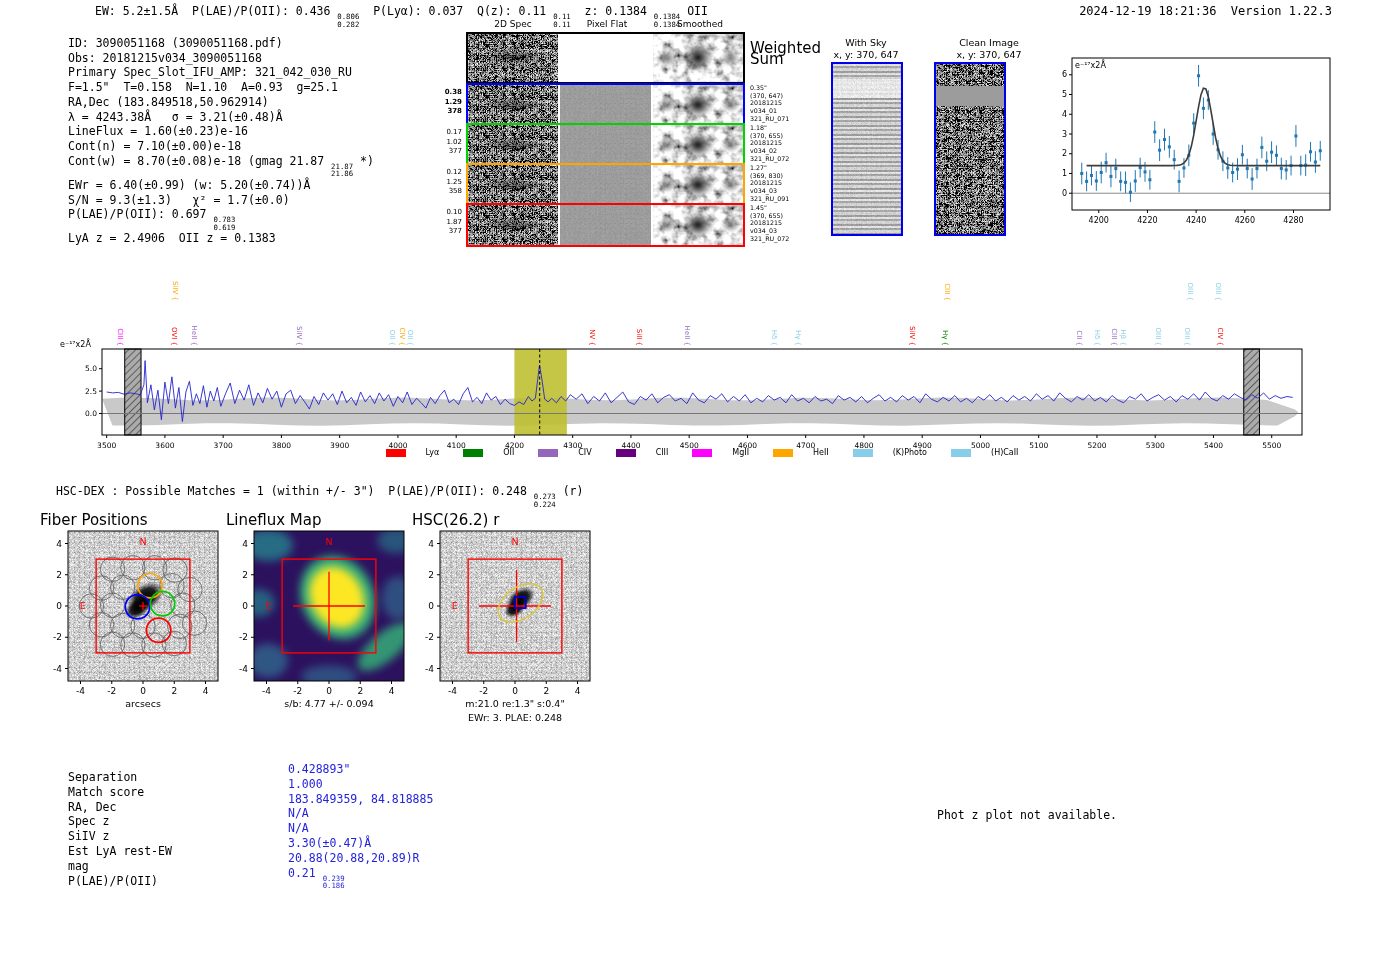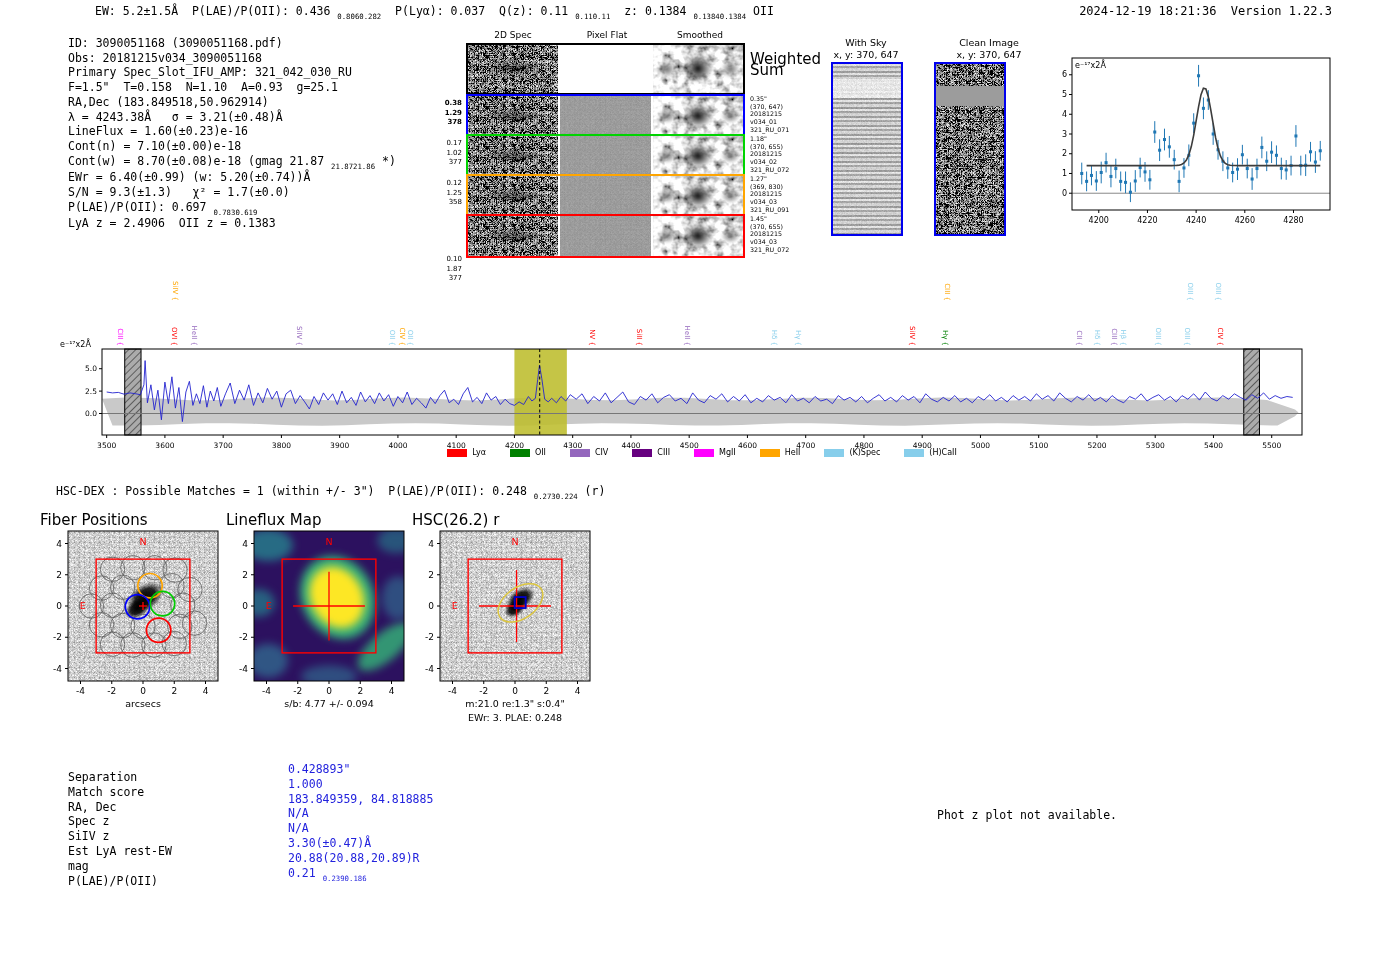--- a/index.html
+++ b/index.html
@@ -2,24 +2,24 @@
 <html><head>
 <meta charset="utf-8">
 <style>
   html,body{margin:0;padding:0}
   body{width:1400px;height:953px;position:relative;background:#fff;overflow:hidden;
        font-family:"DejaVu Sans",sans-serif;color:#000}
   .abs{position:absolute}
   .mono{font-family:"DejaVu Sans Mono",monospace}
   #hdr-left{left:95px;top:4px;font-size:11.5px;white-space:pre}
   #hdr-right{right:68px;top:4px;font-size:12px;white-space:pre}
-  .stack{display:inline-flex;flex-direction:row;font-size:7.3px;line-height:7.6px;
+  .stack{display:inline-flex;flex-direction:column;font-size:7.3px;line-height:7.6px;
          vertical-align:-0.55em;text-align:left}
   #info-block{left:68px;top:36px;font-size:11.5px;line-height:14.7px;white-space:pre}
-  #spec2d{left:466px;top:43px;width:283px;height:211px}
+  #spec2d{left:466px;top:32px;width:283px;height:211px}
   .s2hdr{position:absolute;top:-13px;font-size:9px;text-align:center;width:94px}
   .s2row{position:absolute;left:0;width:275px;display:flex;gap:2px;background:#fff;border:2px solid #000}
   .s2cell{position:relative;flex:1;overflow:hidden;background:#fff}
   .s2cell svg{display:block}
   .streak{position:absolute;left:12%;right:12%;top:34%;height:30%;
           background:radial-gradient(ellipse at 50% 50%,rgba(0,0,0,.55),rgba(0,0,0,0) 70%);filter:blur(2px)}
   .blob{position:absolute;left:31%;top:14%;width:38%;height:70%;
         background:radial-gradient(ellipse at 50% 50%,rgba(0,0,0,.95),rgba(0,0,0,0) 62%);filter:blur(1px)}
   .blob2{position:absolute;width:24%;height:40%;top:30%;
         background:radial-gradient(ellipse at 50% 50%,rgba(0,0,0,.55),rgba(0,0,0,0) 65%);filter:blur(1px)}
@@ -27,21 +27,21 @@
   .s2right{position:absolute;left:284px;width:64px;font-size:6.3px;line-height:7.7px}
   .ws{position:absolute;left:284px;width:64px;font-size:15px;line-height:10.5px}
   .skytitle{position:absolute;width:120px;text-align:center;font-size:9.5px;line-height:11.5px}
   .skypanel{position:absolute;border:2px solid #0000ee;overflow:hidden;background:#bbb}
   .stripes{position:absolute;inset:0;
     background:repeating-linear-gradient(180deg,#ececec 0 2px,#8f8f8f 2px 4px,#d6d6d6 4px 7px,#828282 7px 9px)}
   .lightband{position:absolute;left:0;right:0;top:9%;height:11%;background:rgba(255,255,255,.85)}
   .grayband{position:absolute;left:0;right:0;top:13%;height:12%;background:#9c9c9c}
   .noisefill{position:absolute;inset:0}
   #spec-legend{left:102px;top:448px;width:1200px;display:flex;justify-content:center;gap:24px}
-  .legend-item{display:flex;align-items:center;gap:5px;font-size:8px}
+  .legend-item{display:flex;align-items:center;gap:20px;font-size:8px}
   .legend-swatch{width:20px;height:8px}
   .cut-title{position:absolute;width:206px;font-size:15px}
   #hsc-line{left:56px;top:484px;font-size:11.5px;white-space:pre}
   #match-table{left:68px;top:770px;font-size:11.5px;line-height:14.8px}
   .mt-row{position:relative;height:14.8px;white-space:pre}
   .mt-value{position:absolute;left:220px;top:-8px;color:#2222dd;white-space:pre}
   #photz-note{left:937px;top:808px;font-size:11.5px}
   svg text{font-family:"DejaVu Sans",sans-serif}
 </style>
 </head>
@@ -236,21 +236,21 @@
         </div>
         <div class="s2cell">
           <svg width="92" height="48">
             <rect width="92" height="48" filter="url(#fNoiseSmooth)"></rect>
           </svg>
           <div class="blob"></div>
           <div class="blob2" style="left: 4%;"></div>
           <div class="blob2" style="right: 2%;"></div>
         </div>
       </div>
-      <div class="s2left" style="top: 176px; margin-top: 36px;">
+      <div class="s2left" style="top: 176px;">
         <div>0.10</div>
         <div>1.87</div>
         <div>377</div>
       </div>
       <div class="s2right" style="top: 172px;">
         <div>1.45"</div>
         <div>(370, 655)</div>
         <div>20181215</div>
         <div>v034_03</div>
         <div>321_RU_072</div>
@@ -518,21 +518,21 @@
     <div class="legend-item">
       <div class="legend-swatch" style="background: rgb(255, 0, 255);"></div>
       <div>MgII</div>
     </div>
     <div class="legend-item">
       <div class="legend-swatch" style="background: rgb(255, 165, 0);"></div>
       <div>HeII</div>
     </div>
     <div class="legend-item">
       <div class="legend-swatch" style="background: rgb(135, 206, 235);"></div>
-      <div>(K)Spec</div>
+      <div>(K)Photo</div>
     </div>
     <div class="legend-item">
       <div class="legend-swatch" style="background: rgb(135, 206, 235);"></div>
       <div>(H)CaII</div>
     </div>
   </div>
 
 <div id="hsc-line" class="abs mono">HSC-DEX : Possible Matches = 1 (within +/- 3")  P(LAE)/P(OII): 0.248 <span class="stack"><span>0.273</span><span>0.224</span></span> (r)</div>
 
 <div class="abs cut-title" style="left:40px;top:511px">Fiber Positions</div>

